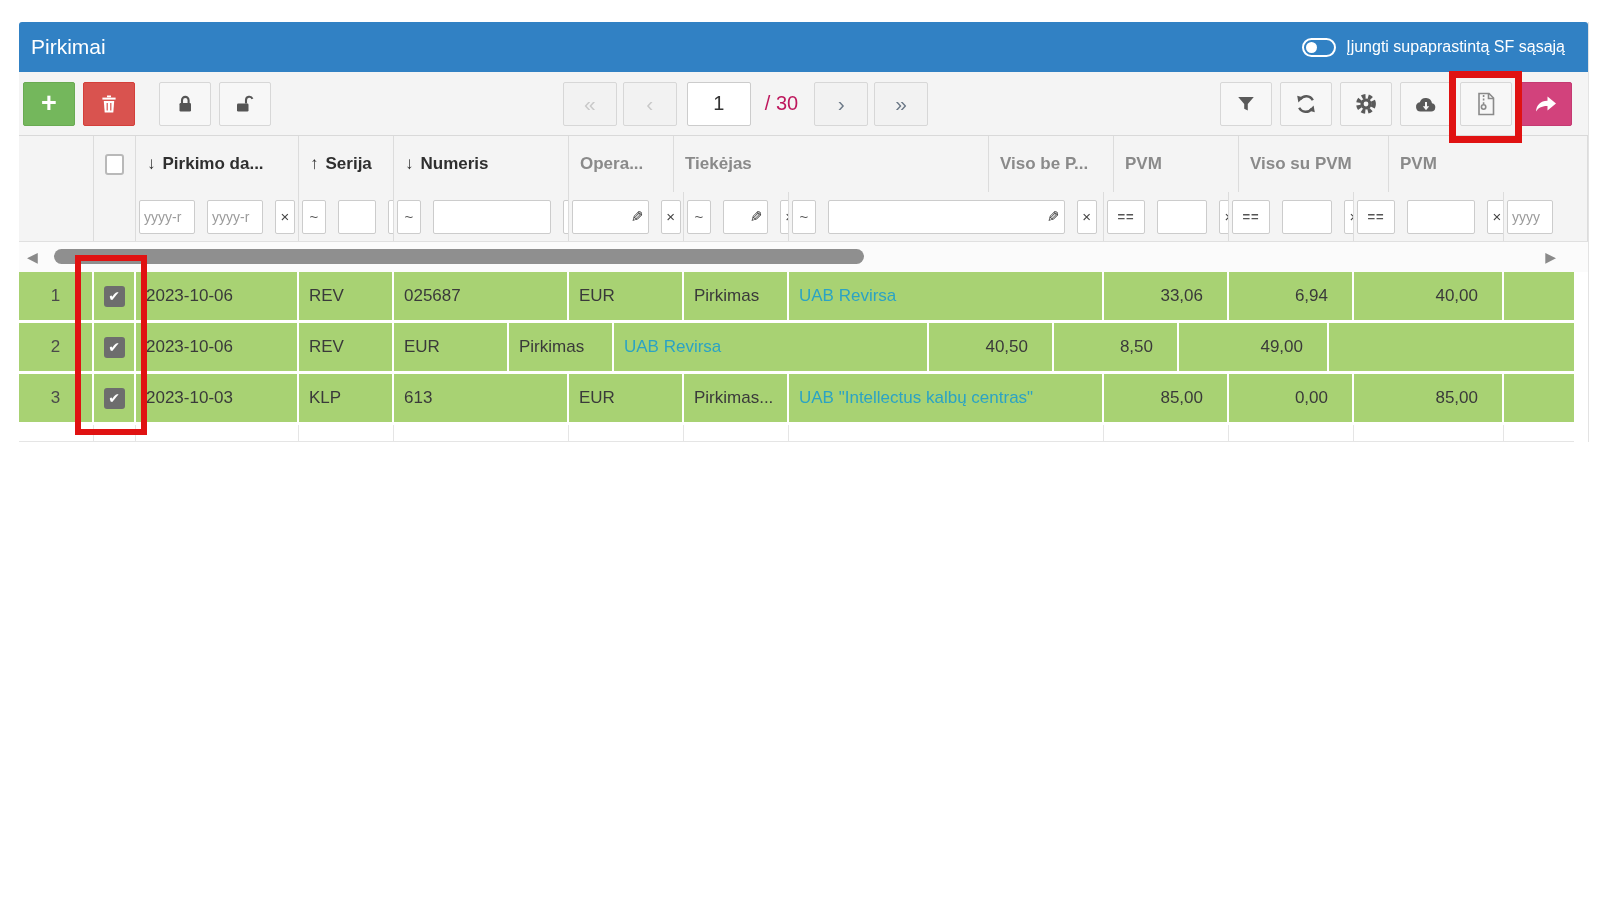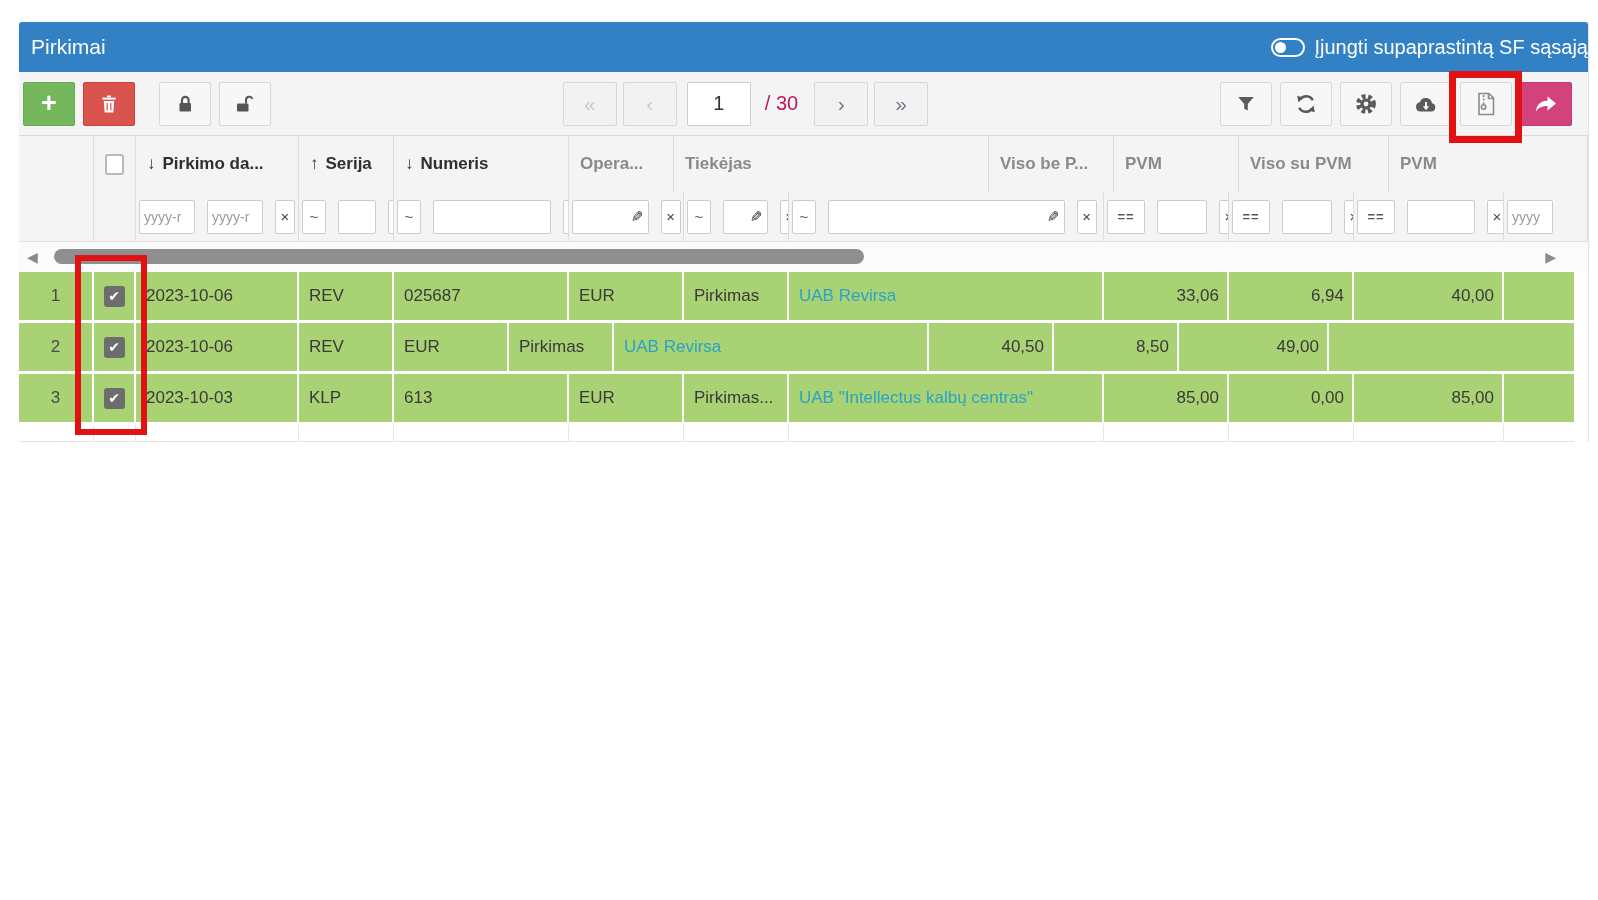--- a/index.html
+++ b/index.html
@@ -5,23 +5,23 @@
   * { box-sizing: border-box; margin: 0; padding: 0; }
   html,body { width: 1598px; height: 900px; background: #fff; overflow: hidden;
     font-family: "Liberation Sans", "DejaVu Sans", sans-serif; }
 
   .app { position: absolute; left: 19px; top: 22px; width: 1570px;
          border-right: 1px solid #e3e3e3; }
 
   
   .titlebar { height: 50px; background: #3181c4; border-radius: 3px 3px 0 0;
     display: flex; align-items: center; justify-content: space-between;
-    padding: 0 0 0 12px; color: #fff; }
+    padding: 0 23px 0 12px; color: #fff; }
   .title { font-size: 21px; }
-  .toggle { display: flex; align-items: center; gap: 10px; font-size: 20px; cursor: pointer; }
+  .toggle { display: flex; align-items: center; gap: 10px; font-size: 16px; cursor: pointer; }
   .toggle-pill { width: 34px; height: 19px; border: 2px solid #fff; border-radius: 10px;
     display: inline-flex; align-items: center; padding: 0 2px; }
   .toggle-knob { width: 11px; height: 11px; background: #fff; border-radius: 50%; }
 
   
   .toolbar { height: 64px; background: #f4f4f4; border-bottom: 1px solid #d9d9d9;
     display: flex; align-items: center; padding: 0 16px 0 4px; }
   .tb-left, .tb-right { display: flex; align-items: center; gap: 8px; }
   .tb-left .gap { width: 8px; }
   .tb-center { flex: 1; display: flex; align-items: center; justify-content: center; gap: 6px; }
@@ -85,21 +85,21 @@
   .hs-thumb { position: absolute; left: 35px; top: 7px; width: 810px; height: 15px;
     background: #8f8f8f; border-radius: 8px; cursor: grab; }
 
   
   .row { height: 51px; background: #a8d273; display: flex; border-bottom: 3px solid #fff;
     margin-right: 14px; }
   .cell { border-right: 2px solid #fff; display: flex; align-items: center;
     padding: 0 10px; font-size: 17px; color: #3a3a3a; overflow: hidden; white-space: nowrap; }
   .cell.c-num { justify-content: center; padding: 0; color: #4a4a4a; }
   .cell.c-cb { justify-content: center; padding: 0; }
-  .cell.num-r { justify-content: flex-end; padding-right: 8px; }
+  .cell.num-r { justify-content: flex-end; padding-right: 24px; }
   .cell.c-last { border-right: none; }
   .cb-checked { width: 21px; height: 21px; background: #6d6d6d; border-radius: 3px;
     color: #fff; font-size: 14px; display: flex; align-items: center; justify-content: center; cursor: pointer; }
   .supplier-link { color: #2ba3c4; cursor: pointer; }
 
   
   .prow { height: 17px; background: #fff; display: flex; margin-right: 14px;
     border-bottom: 1px solid #e5e5e5; }
   .prow .pcell { border-right: 1px solid #e5e5e5; }
   .prow .pcell:last-child { border-right: none; }

